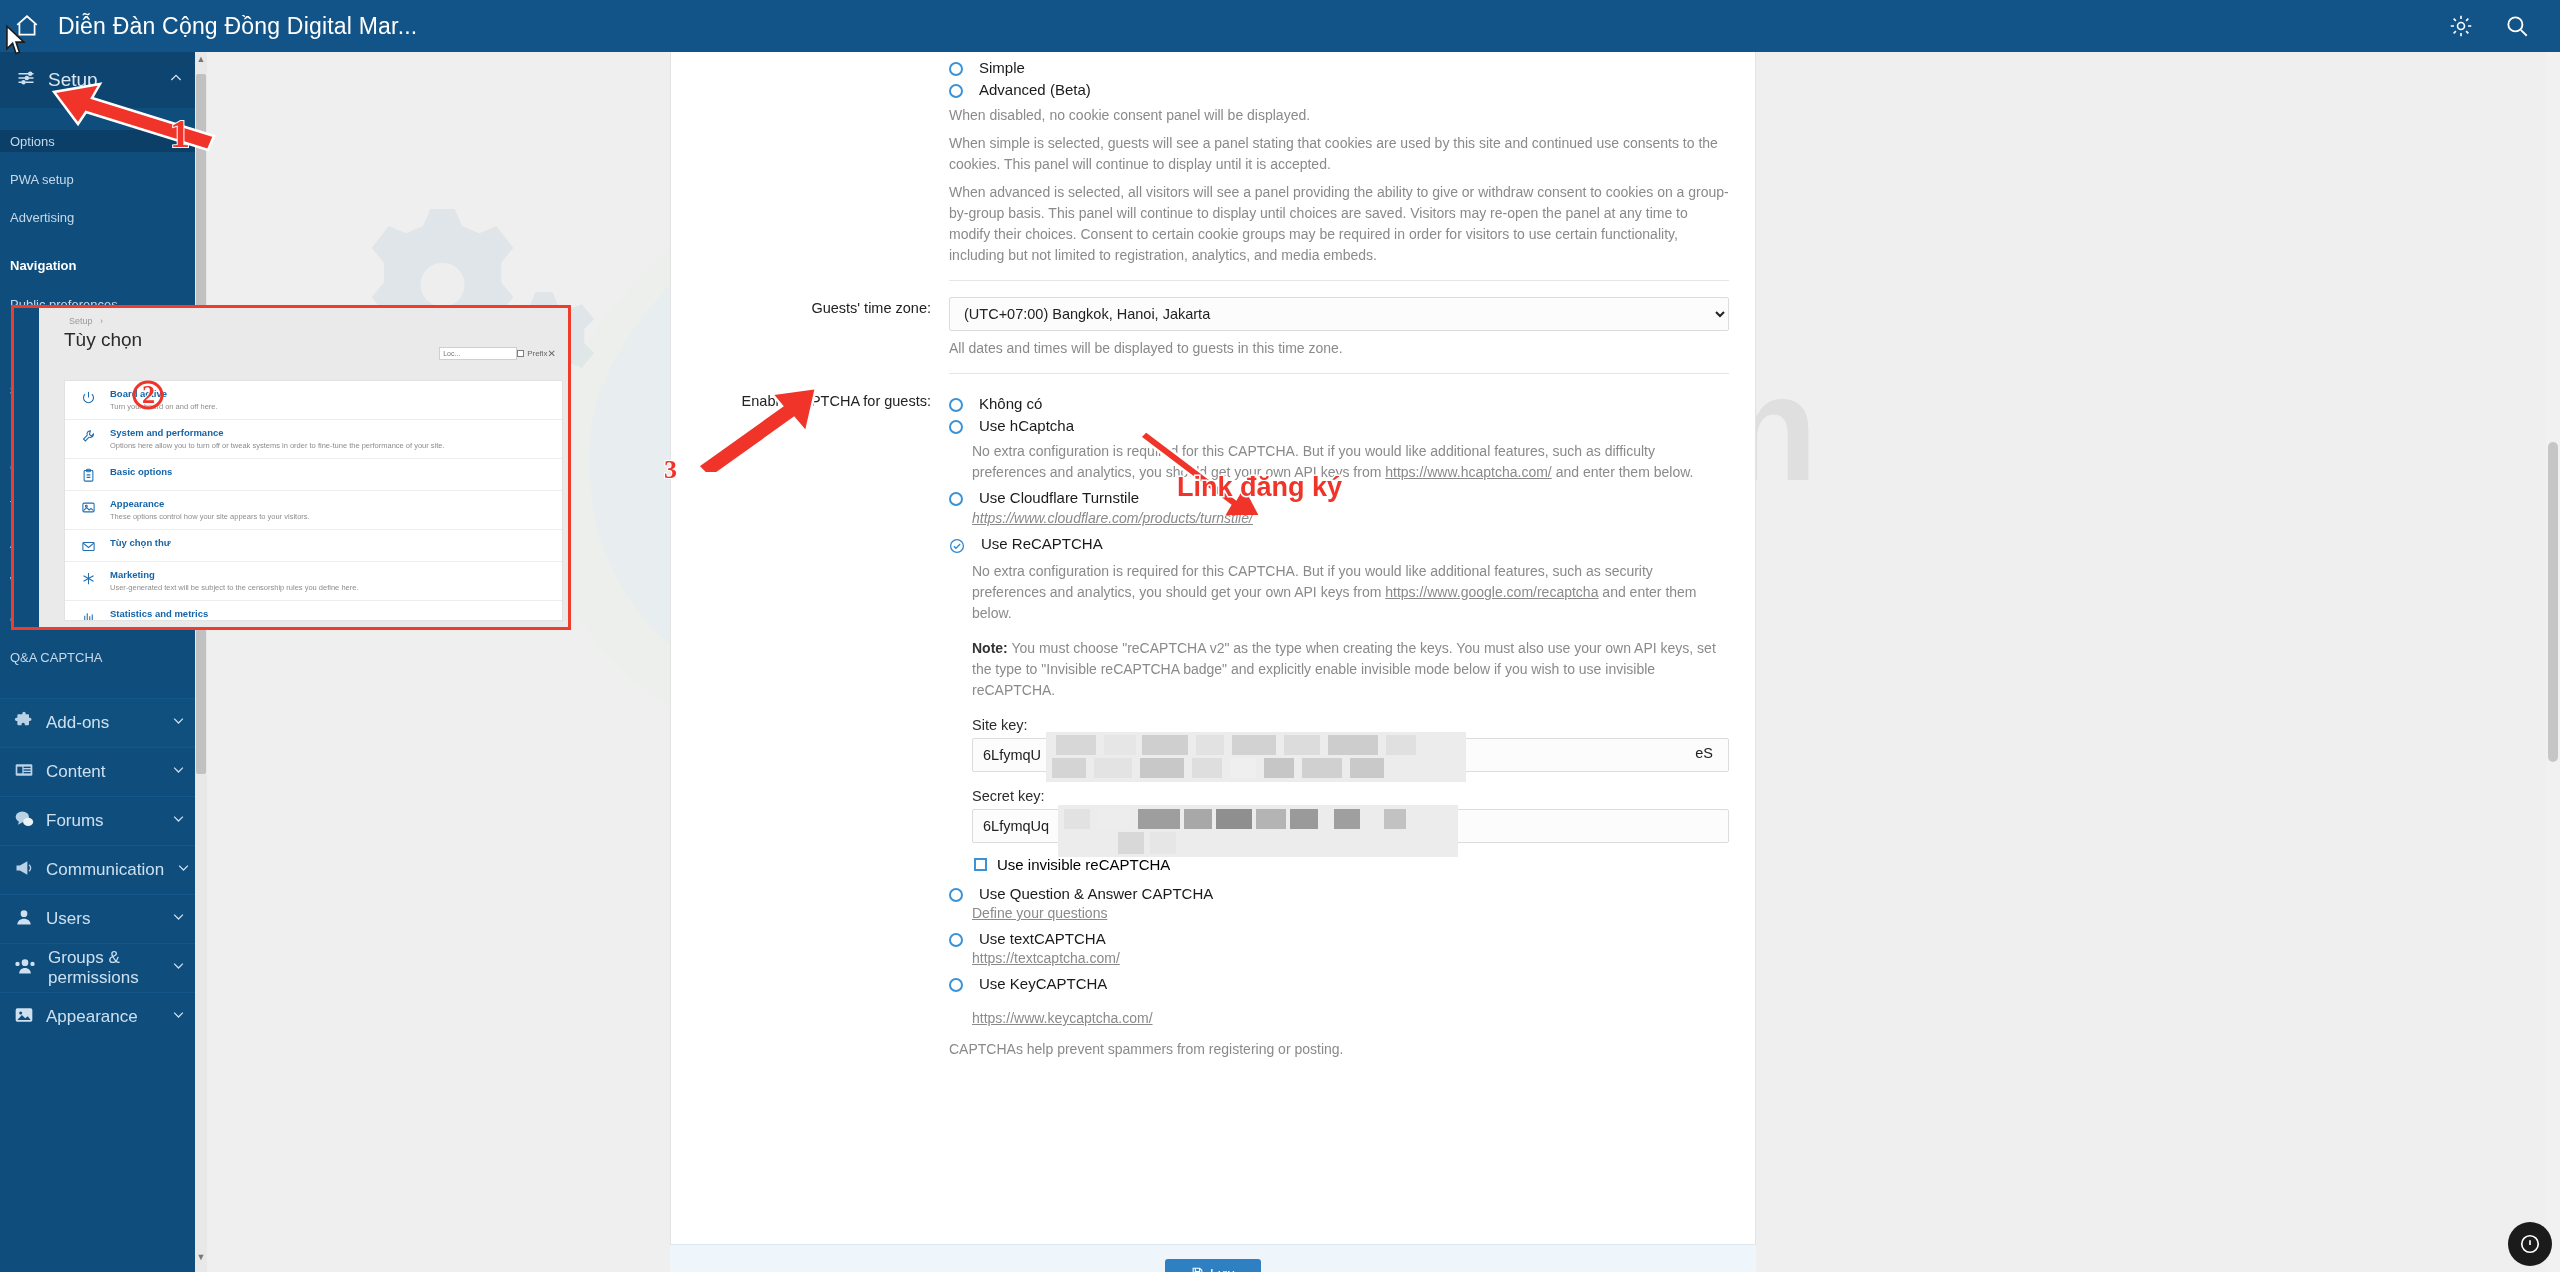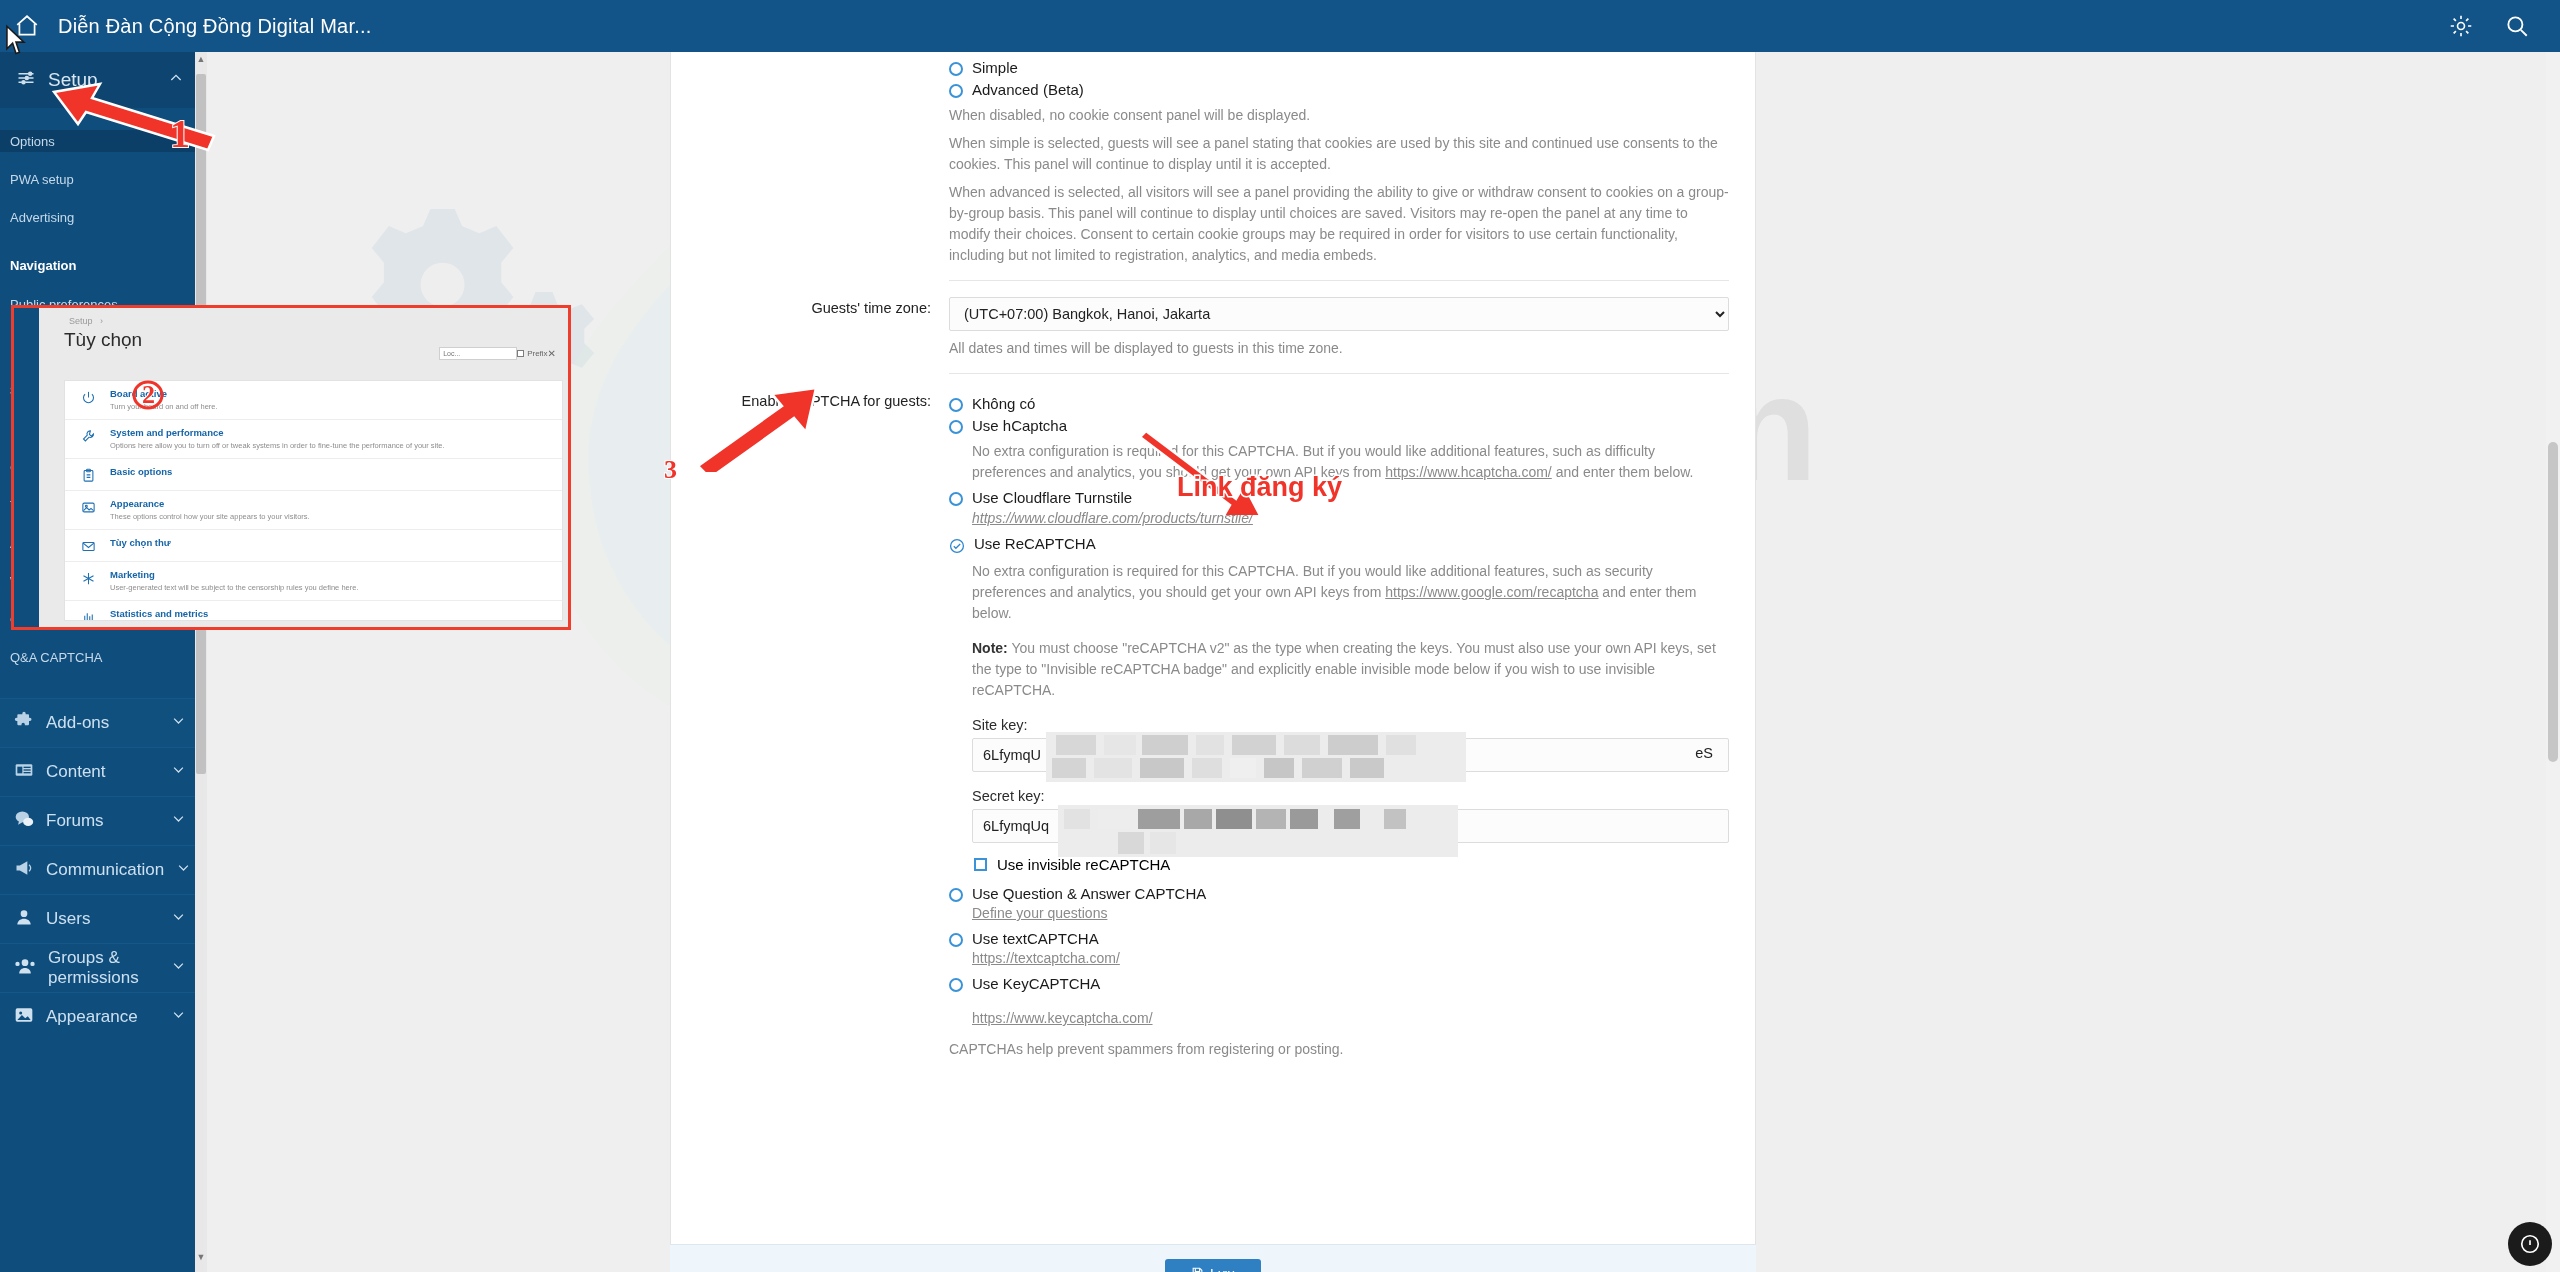--- a/index.html
+++ b/index.html
@@ -9,21 +9,21 @@
     font-family:"Liberation Sans", sans-serif;
     background:#ffffff; overflow:hidden; position:relative;
   }
 
   
   .topbar{
     position:absolute; left:0; top:0; width:2560px; height:52px;
     background:#125487; color:#fff; display:flex; align-items:center;
   }
   .topbar .home-ico{ width:54px; display:flex; align-items:center; justify-content:center; }
-  .topbar .title{ font-size:20px; letter-spacing:.2px; margin-left:4px; font-weight:400;}
+  .topbar .title{ font-size:23px; letter-spacing:.2px; margin-left:4px; font-weight:400;}
   .topbar .right{ margin-left:auto; display:flex; align-items:center; gap:30px; padding-right:30px;}
   .topbar svg{ display:block; }
 
   
   .cursor{ position:absolute; left:2px; top:24px; width:28px; height:34px; z-index:60; pointer-events:none;}
 
   
   .sidebar{
     position:absolute; left:0; top:52px; width:200px; height:1220px;
     background:#0f4d7c; color:#cfe0ee; overflow:hidden;
@@ -78,21 +78,21 @@
   .formcard{
     position:absolute; left:463px; top:0px; width:1086px; height:1192px;
     background:#ffffff; border-left:1px solid #e3e3e3; border-right:1px solid #e3e3e3;
   }
   .form-row{ display:flex; padding:0 18px 0 0; }
   .lbl{
     width:278px; min-width:278px; text-align:right; padding:3px 18px 0 12px;
     font-size:14.5px; color:#222;
   }
   .fld{ flex:1; padding-right:8px; }
-  .radio-line{ display:flex; align-items:flex-start; gap:9px; margin:5px 0 1px 0; font-size:15px; color:#1a1a1a;}
+  .radio-line{ display:flex; align-items:flex-start; gap:16px; margin:5px 0 1px 0; font-size:15px; color:#1a1a1a;}
   .rad{
     width:14px; height:14px; border:2px solid #3a93d8; border-radius:50%;
     margin-top:3px; flex:0 0 14px; background:#fff;
   }
   .rad.check{ border:none; background:none; width:16px; height:16px;}
   .help{ font-size:14px; color:#8a8a8a; line-height:21px; margin:7px 0 6px 0; }
   .help.indent{ margin-left:23px; }
   a.lnk{ color:#8a8a8a; text-decoration:underline; }
   .hr{ border-top:1px solid #e6e6e6; margin:14px 0 16px 0;}
 

